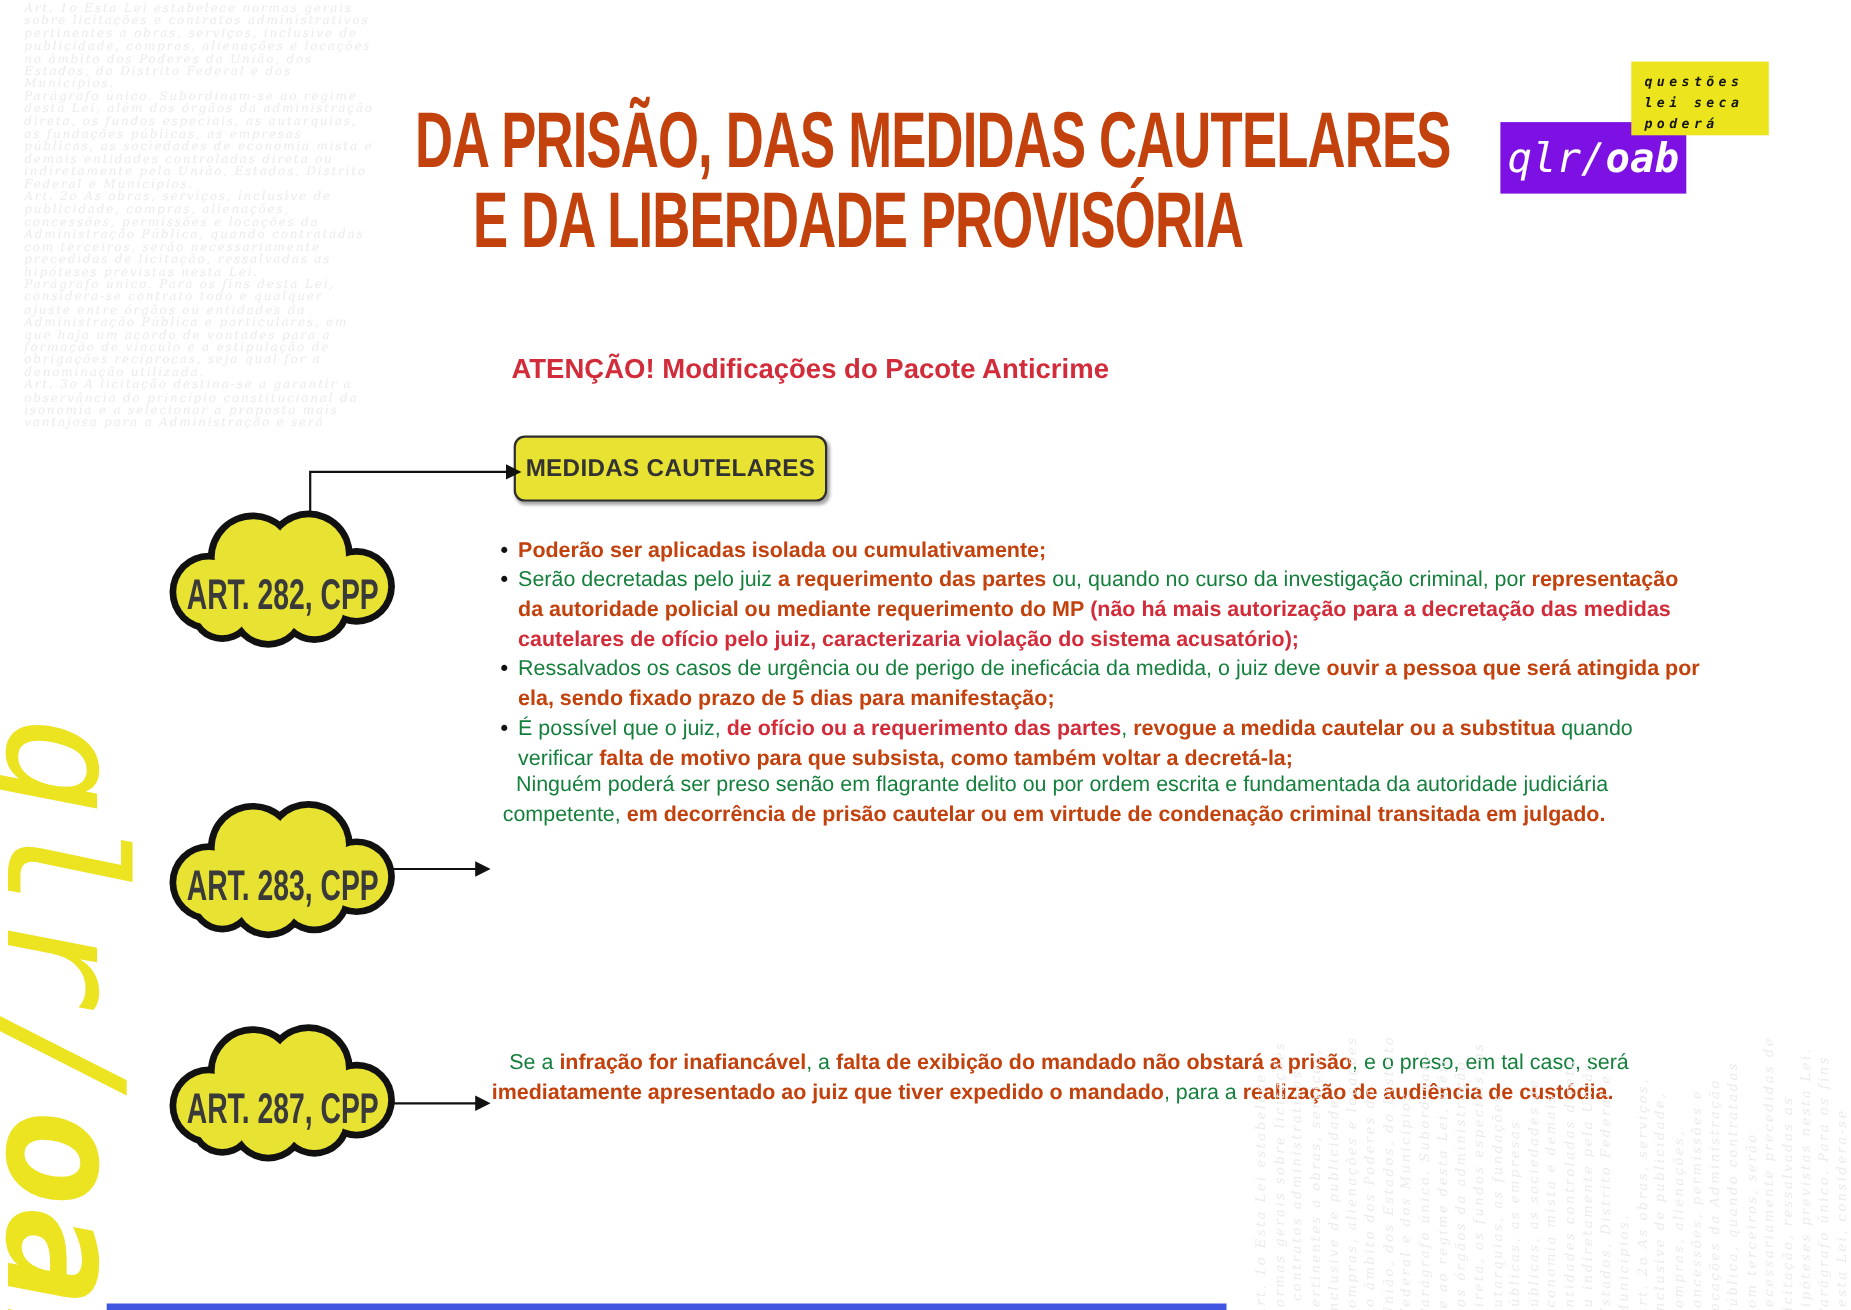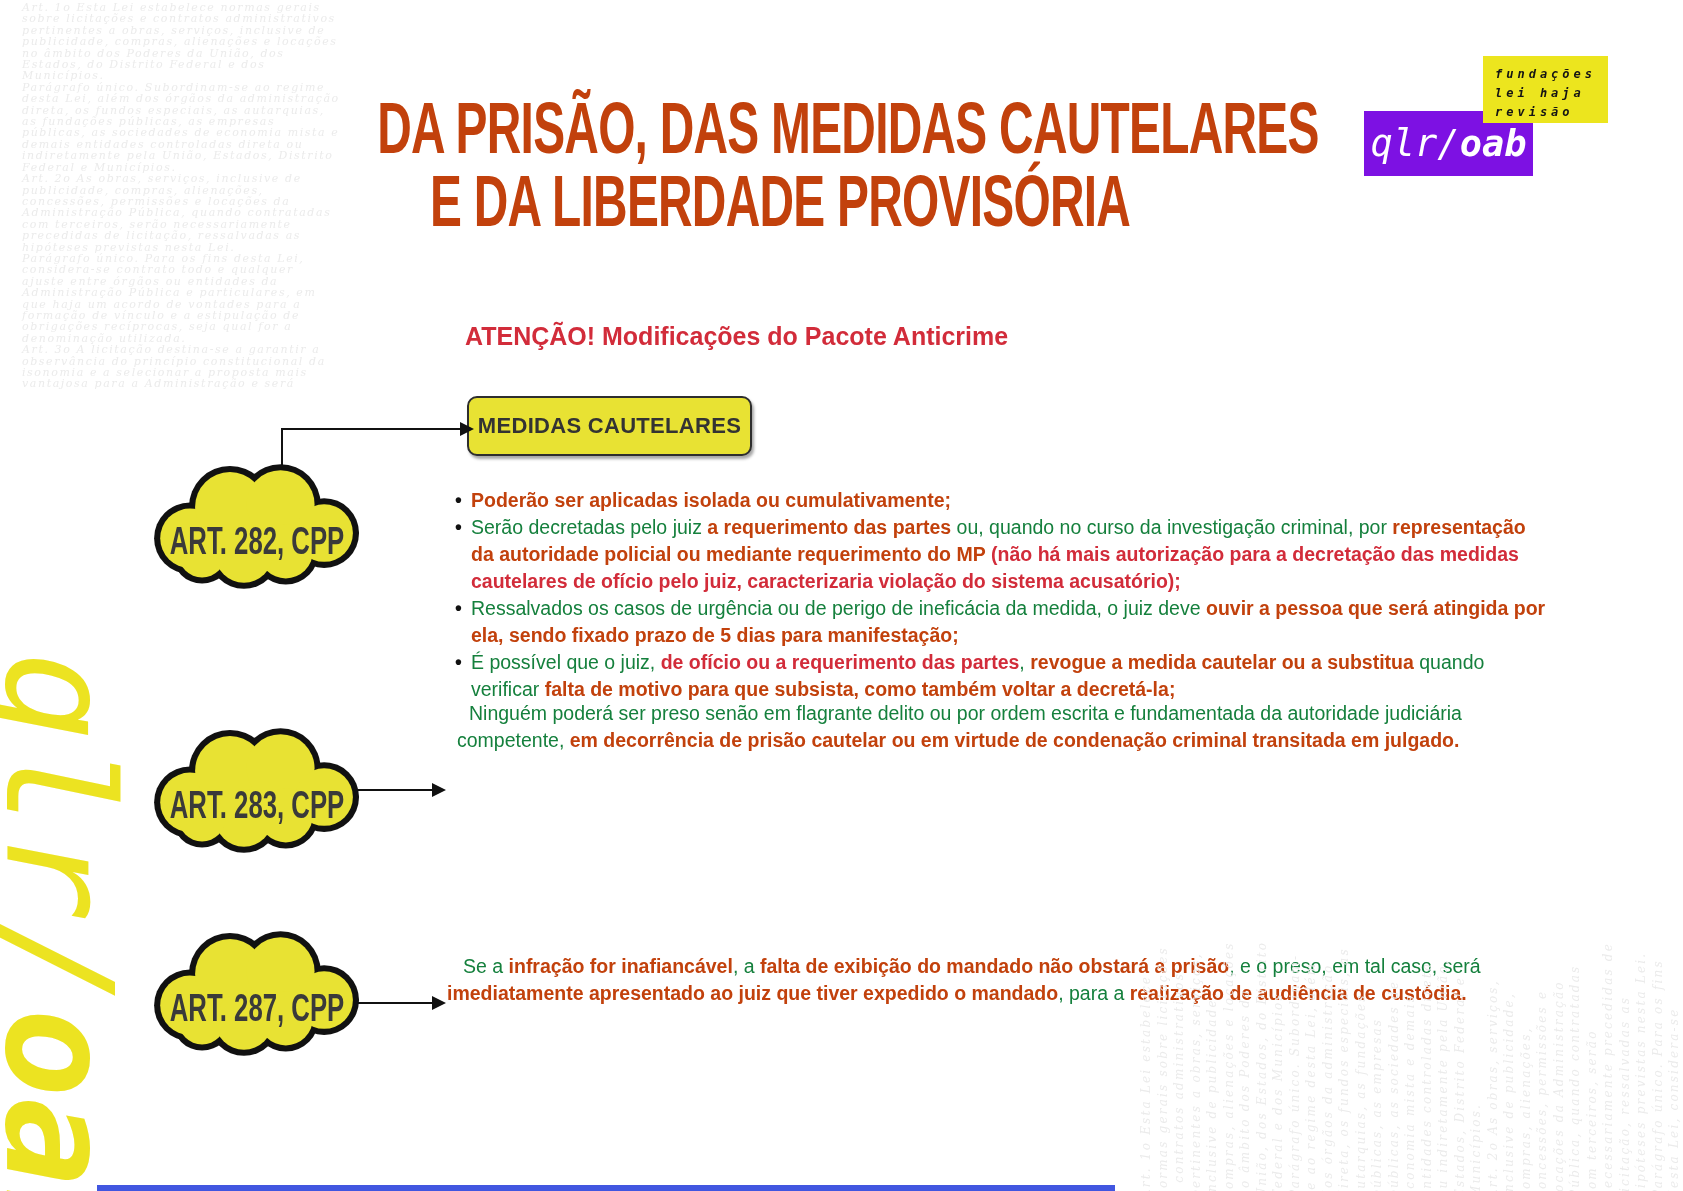--- a/index.html
+++ b/index.html
@@ -91,23 +91,23 @@
     <p>Parágrafo único.  Para os fins desta Lei, considera-se contrato todo e qualquer ajuste entre órgãos ou entidades da Administração Pública e particulares, em que haja um acordo de vontades para a formação de vínculo e a estipulação de obrigações recíprocas, seja qual for a denominação utilizada.</p>
     <p>Art. 3o  A licitação destina-se a garantir a observância do princípio constitucional da isonomia e a selecionar a proposta mais vantajosa para a Administração e será</p>
   </div>
 
   <div id="title">
     <span class="title-line">DA PRISÃO, DAS MEDIDAS CAUTELARES</span>
     <span class="title-line">E DA LIBERDADE PROVISÓRIA</span>
   </div>
 
   <div id="logo-tagline">
-    <div>fundações</div>
-    <div>lei haja</div>
-    <div>revisão</div>
+    <div>questões</div>
+    <div>lei seca</div>
+    <div>poderá</div>
   </div>
   <div id="logo-brand">
       <span>qlr/</span>
       <b>oab</b>
     </div>
 
   <div id="attention">ATENÇÃO! Modificações do Pacote Anticrime</div>
 
   <div id="medidas-box">MEDIDAS CAUTELARES</div>
 

